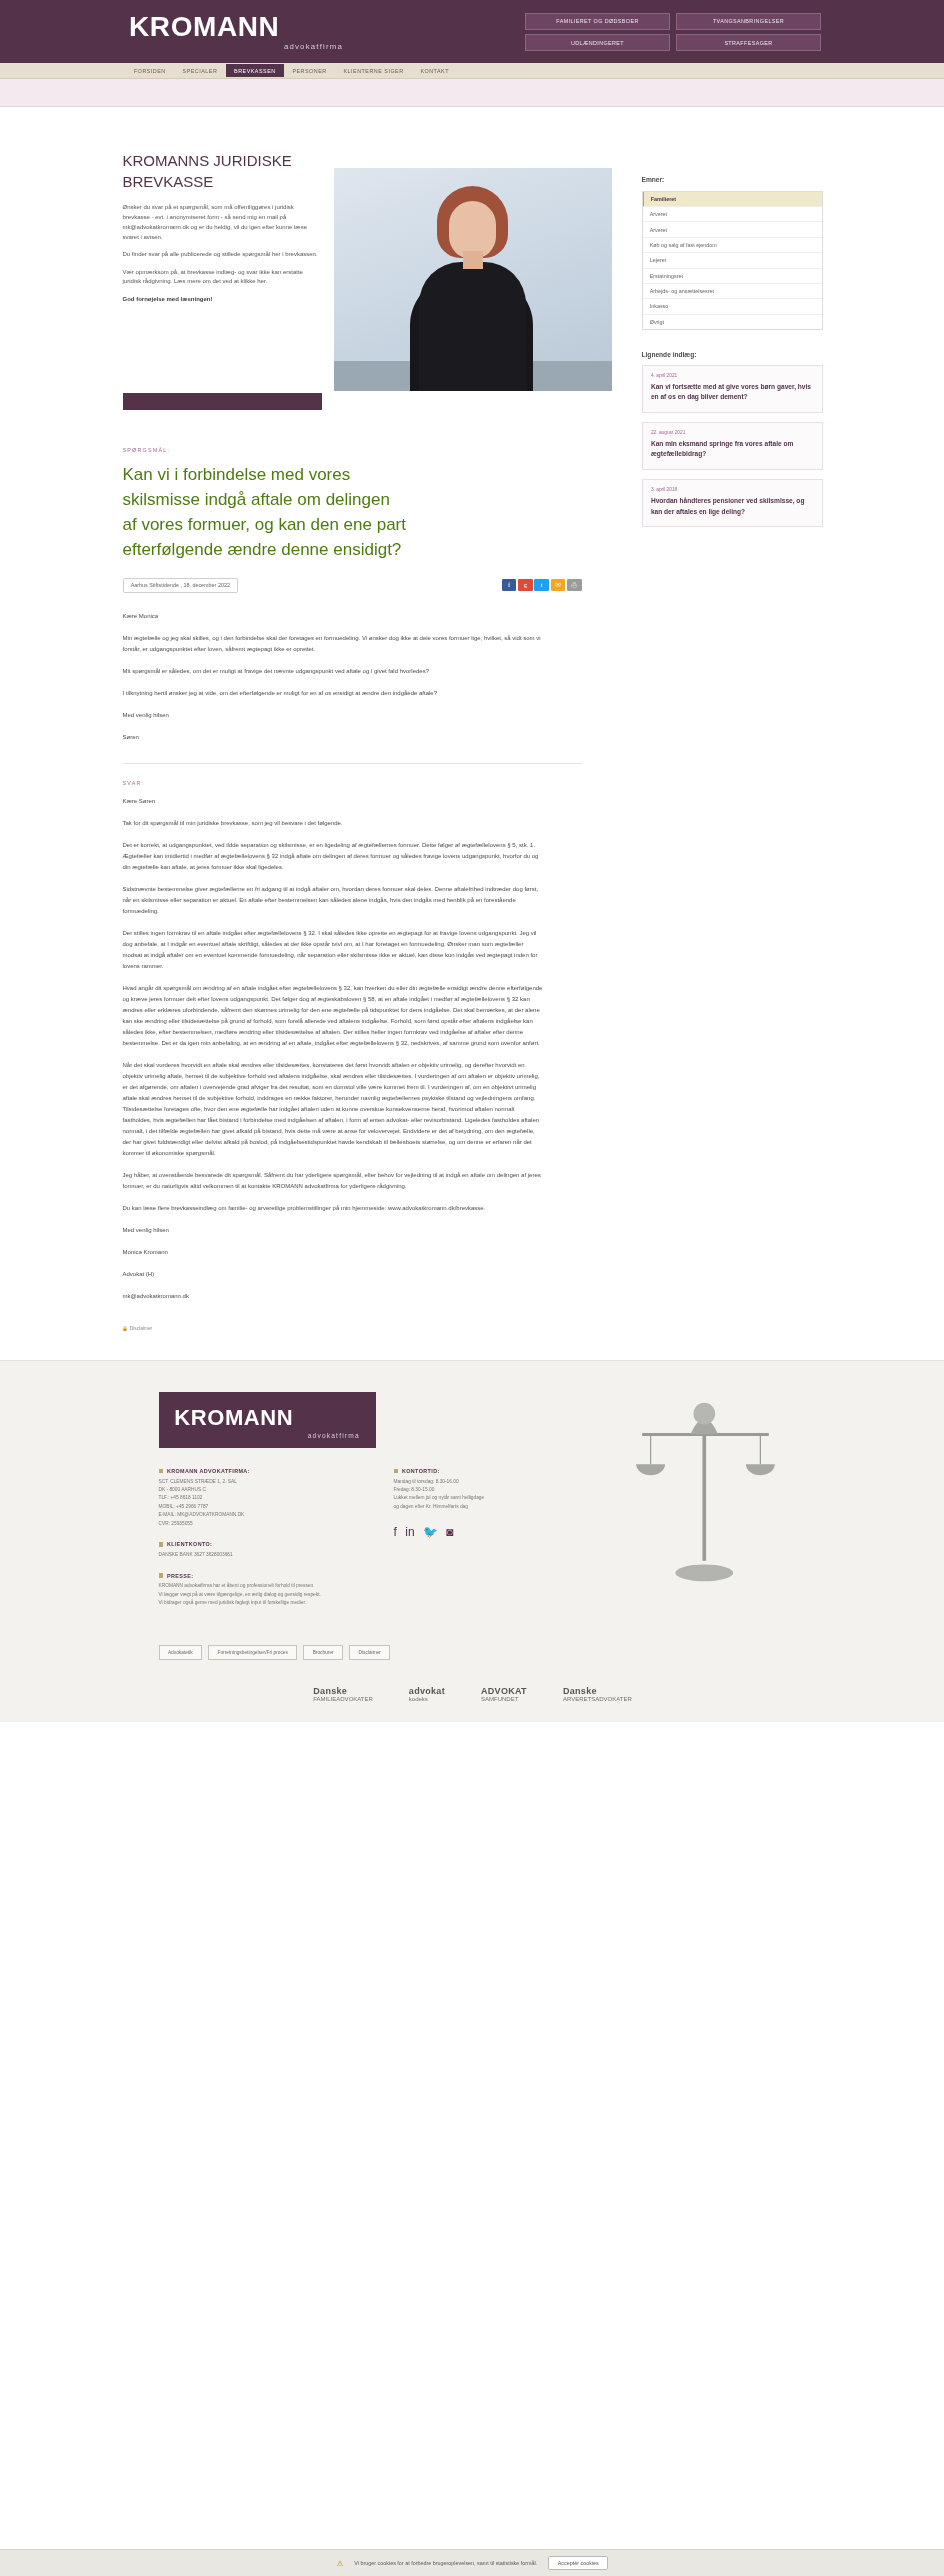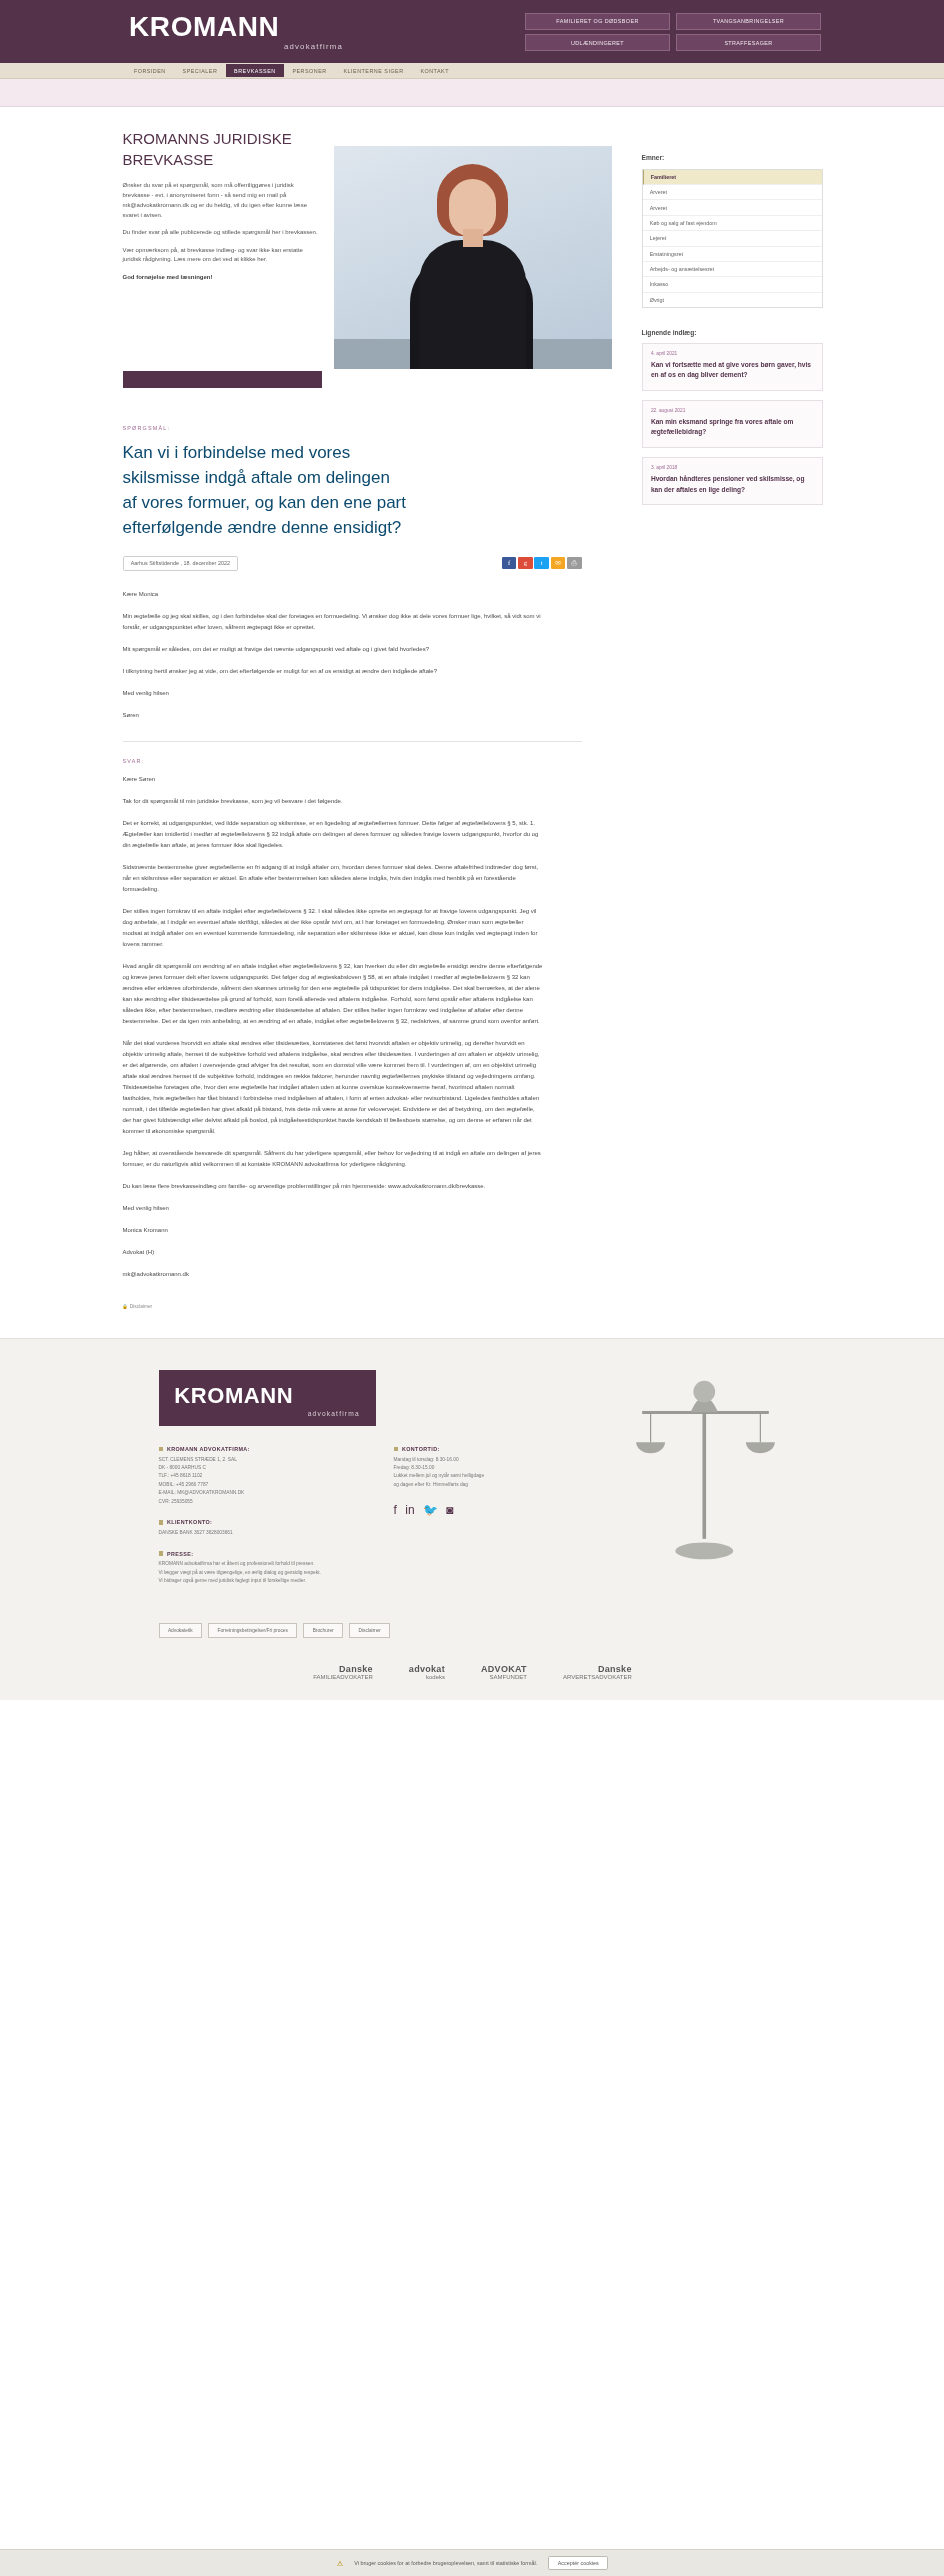--- a/index.html
+++ b/index.html
@@ -96,21 +96,21 @@
     color:#53324a;
     letter-spacing:0.2px;
     line-height:18px;
     font-weight:500;
   }
 
   
   .page {
     width:700px;
     margin:0 auto;
-    padding-top:22px;
+    padding-top:44px;
     display:block;
     position:relative;
   }
   .maincol { width:489px; float:left; }
   .sidecol { width:181px; float:right; padding-top:25px; }
 
   .hero-title {
     font-size:15px;
     color:#53324a;
     line-height:20.5px;
@@ -182,21 +182,21 @@
 
   .kicker {
     color:#a06a93;
     font-size:5.4px;
     letter-spacing:1.2px;
     margin:0 0 8.4px 0;
   }
   .q-title {
     font-size:17px;
     line-height:25px;
-    color:#0c4a6e;
+    color:#4d7c0f;
     font-weight:normal;
     margin:0 0 15.7px 0;
     width:284px;
   }
   .meta-row {
     display:flex;
     align-items:center;
     justify-content:space-between;
     width:459px;
     margin-bottom:18px;
@@ -349,21 +349,21 @@
     cursor:pointer;
   }
   .partners {
     display:flex;
     align-items:center;
     justify-content:center;
     gap:36px;
     margin-top:28px;
     opacity:0.85;
   }
-  .partner { text-align:right; font-size:6px; color:#5a5a5a; line-height:7.8px; }
+  .partner { text-align:left; font-size:6px; color:#5a5a5a; line-height:7.8px; }
   .partner .big { font-size:9px; font-weight:bold; color:#3a3a3a; letter-spacing:0.3px; }
 
   .cookiebar {
     position:fixed;
     left:0; bottom:0;
     width:945px;
     background:#e9e7e2;
     border-top:0.6px solid #d5d2cb;
     padding:6px 0;
     display:flex;

